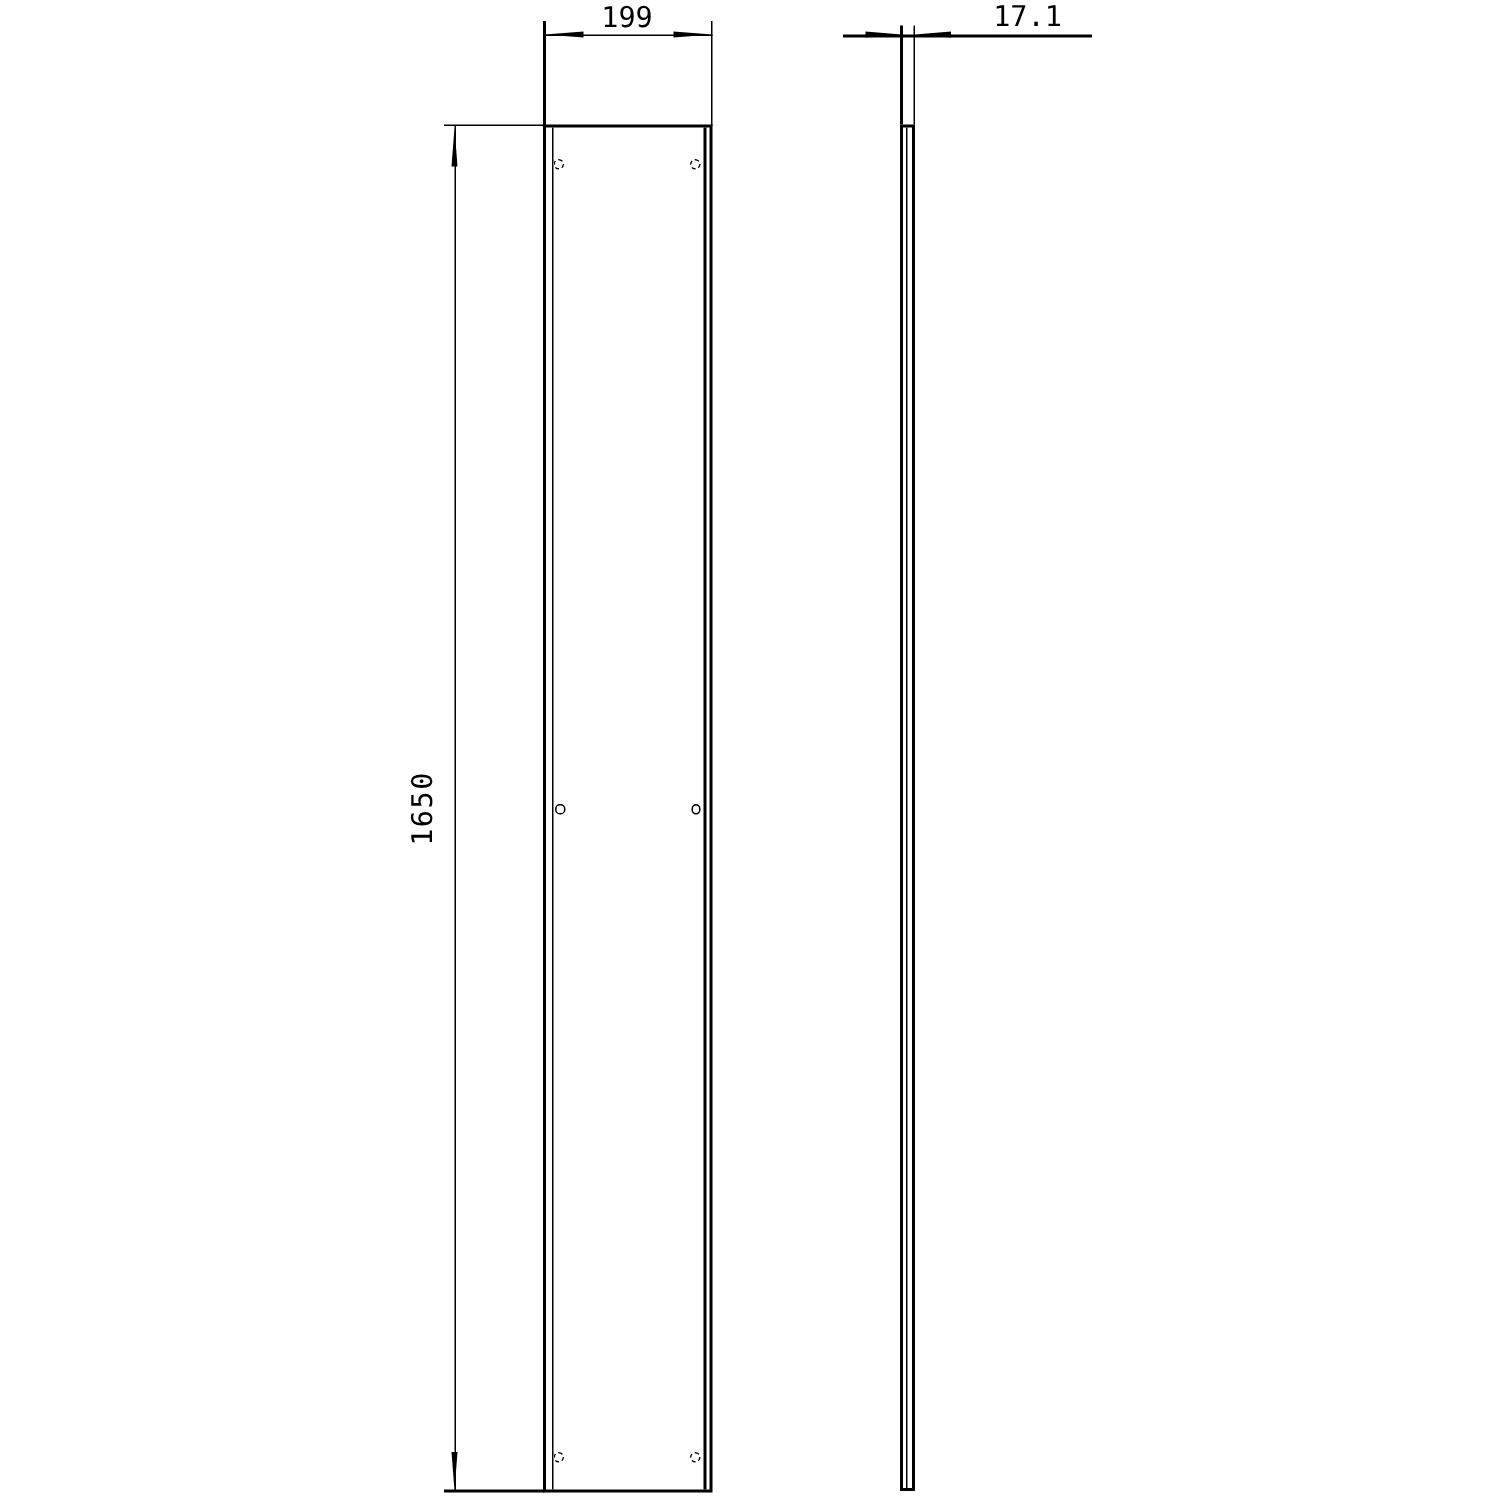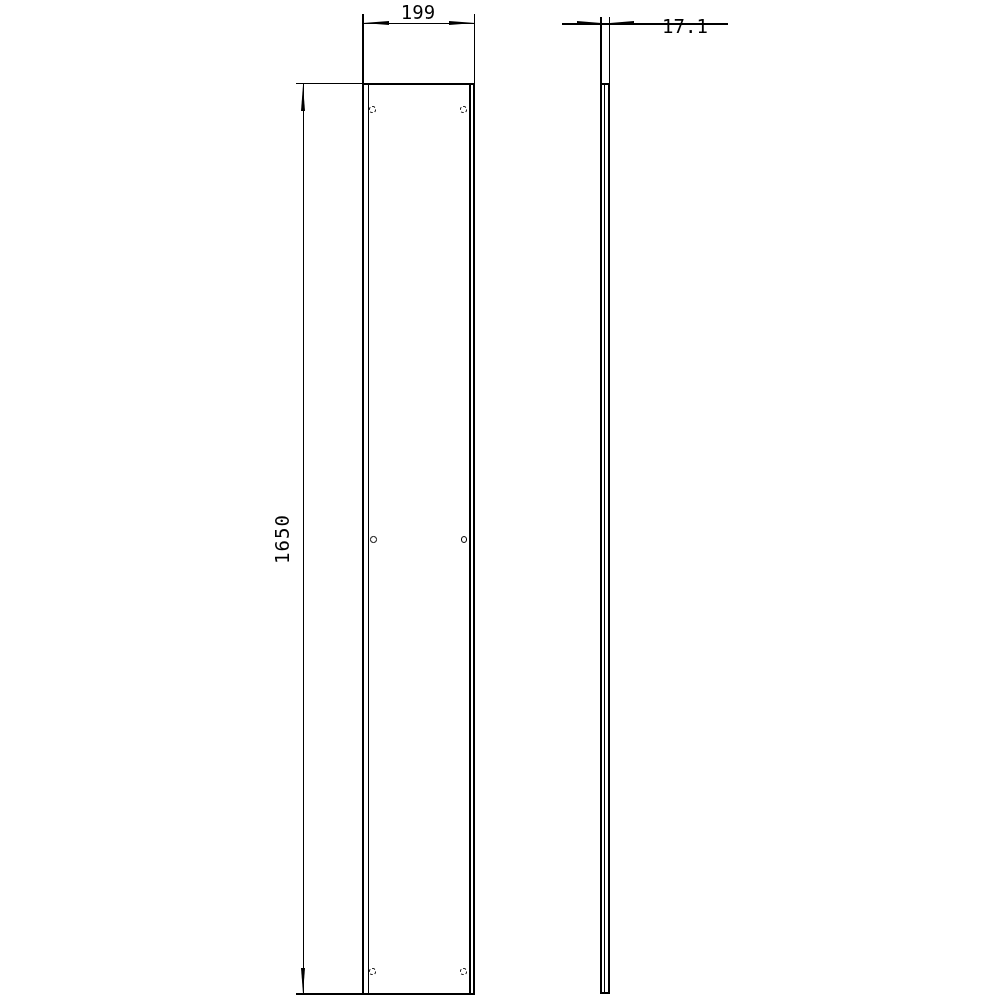--- a/index.html
+++ b/index.html
@@ -85,15 +85,15 @@
   <div class="arr arr-up" style="left:300.8px; top:84.5px;"></div>
   <div class="arr arr-down" style="left:300.8px; top:967.5px;"></div>
   <div class="dim-text vertical" style="left:242px; top:529px; width:82px; height:20px;">1650</div>
 
   <div class="vline" style="left:600.3px; top:17px; width:1.3px; height:66px;"></div>
   <div class="vline" style="left:609px; top:17px; width:1.3px; height:66px;"></div>
   <div class="hline" style="left:562px; top:23.3px; width:166px; height:1.3px;"></div>
 
   <div class="arr arr-right" style="left:577px; top:21.4px; border-left-width:24px;"></div>
   <div class="arr arr-left" style="left:609.5px; top:21.4px; border-right-width:24px;"></div>
-  <div class="dim-text" style="left:649px; top:17px; width:72px;">17.1</div>
+  <div class="dim-text" style="left:649px; top:2px; width:72px;">17.1</div>
 
 </div>
 
 </body></html>

